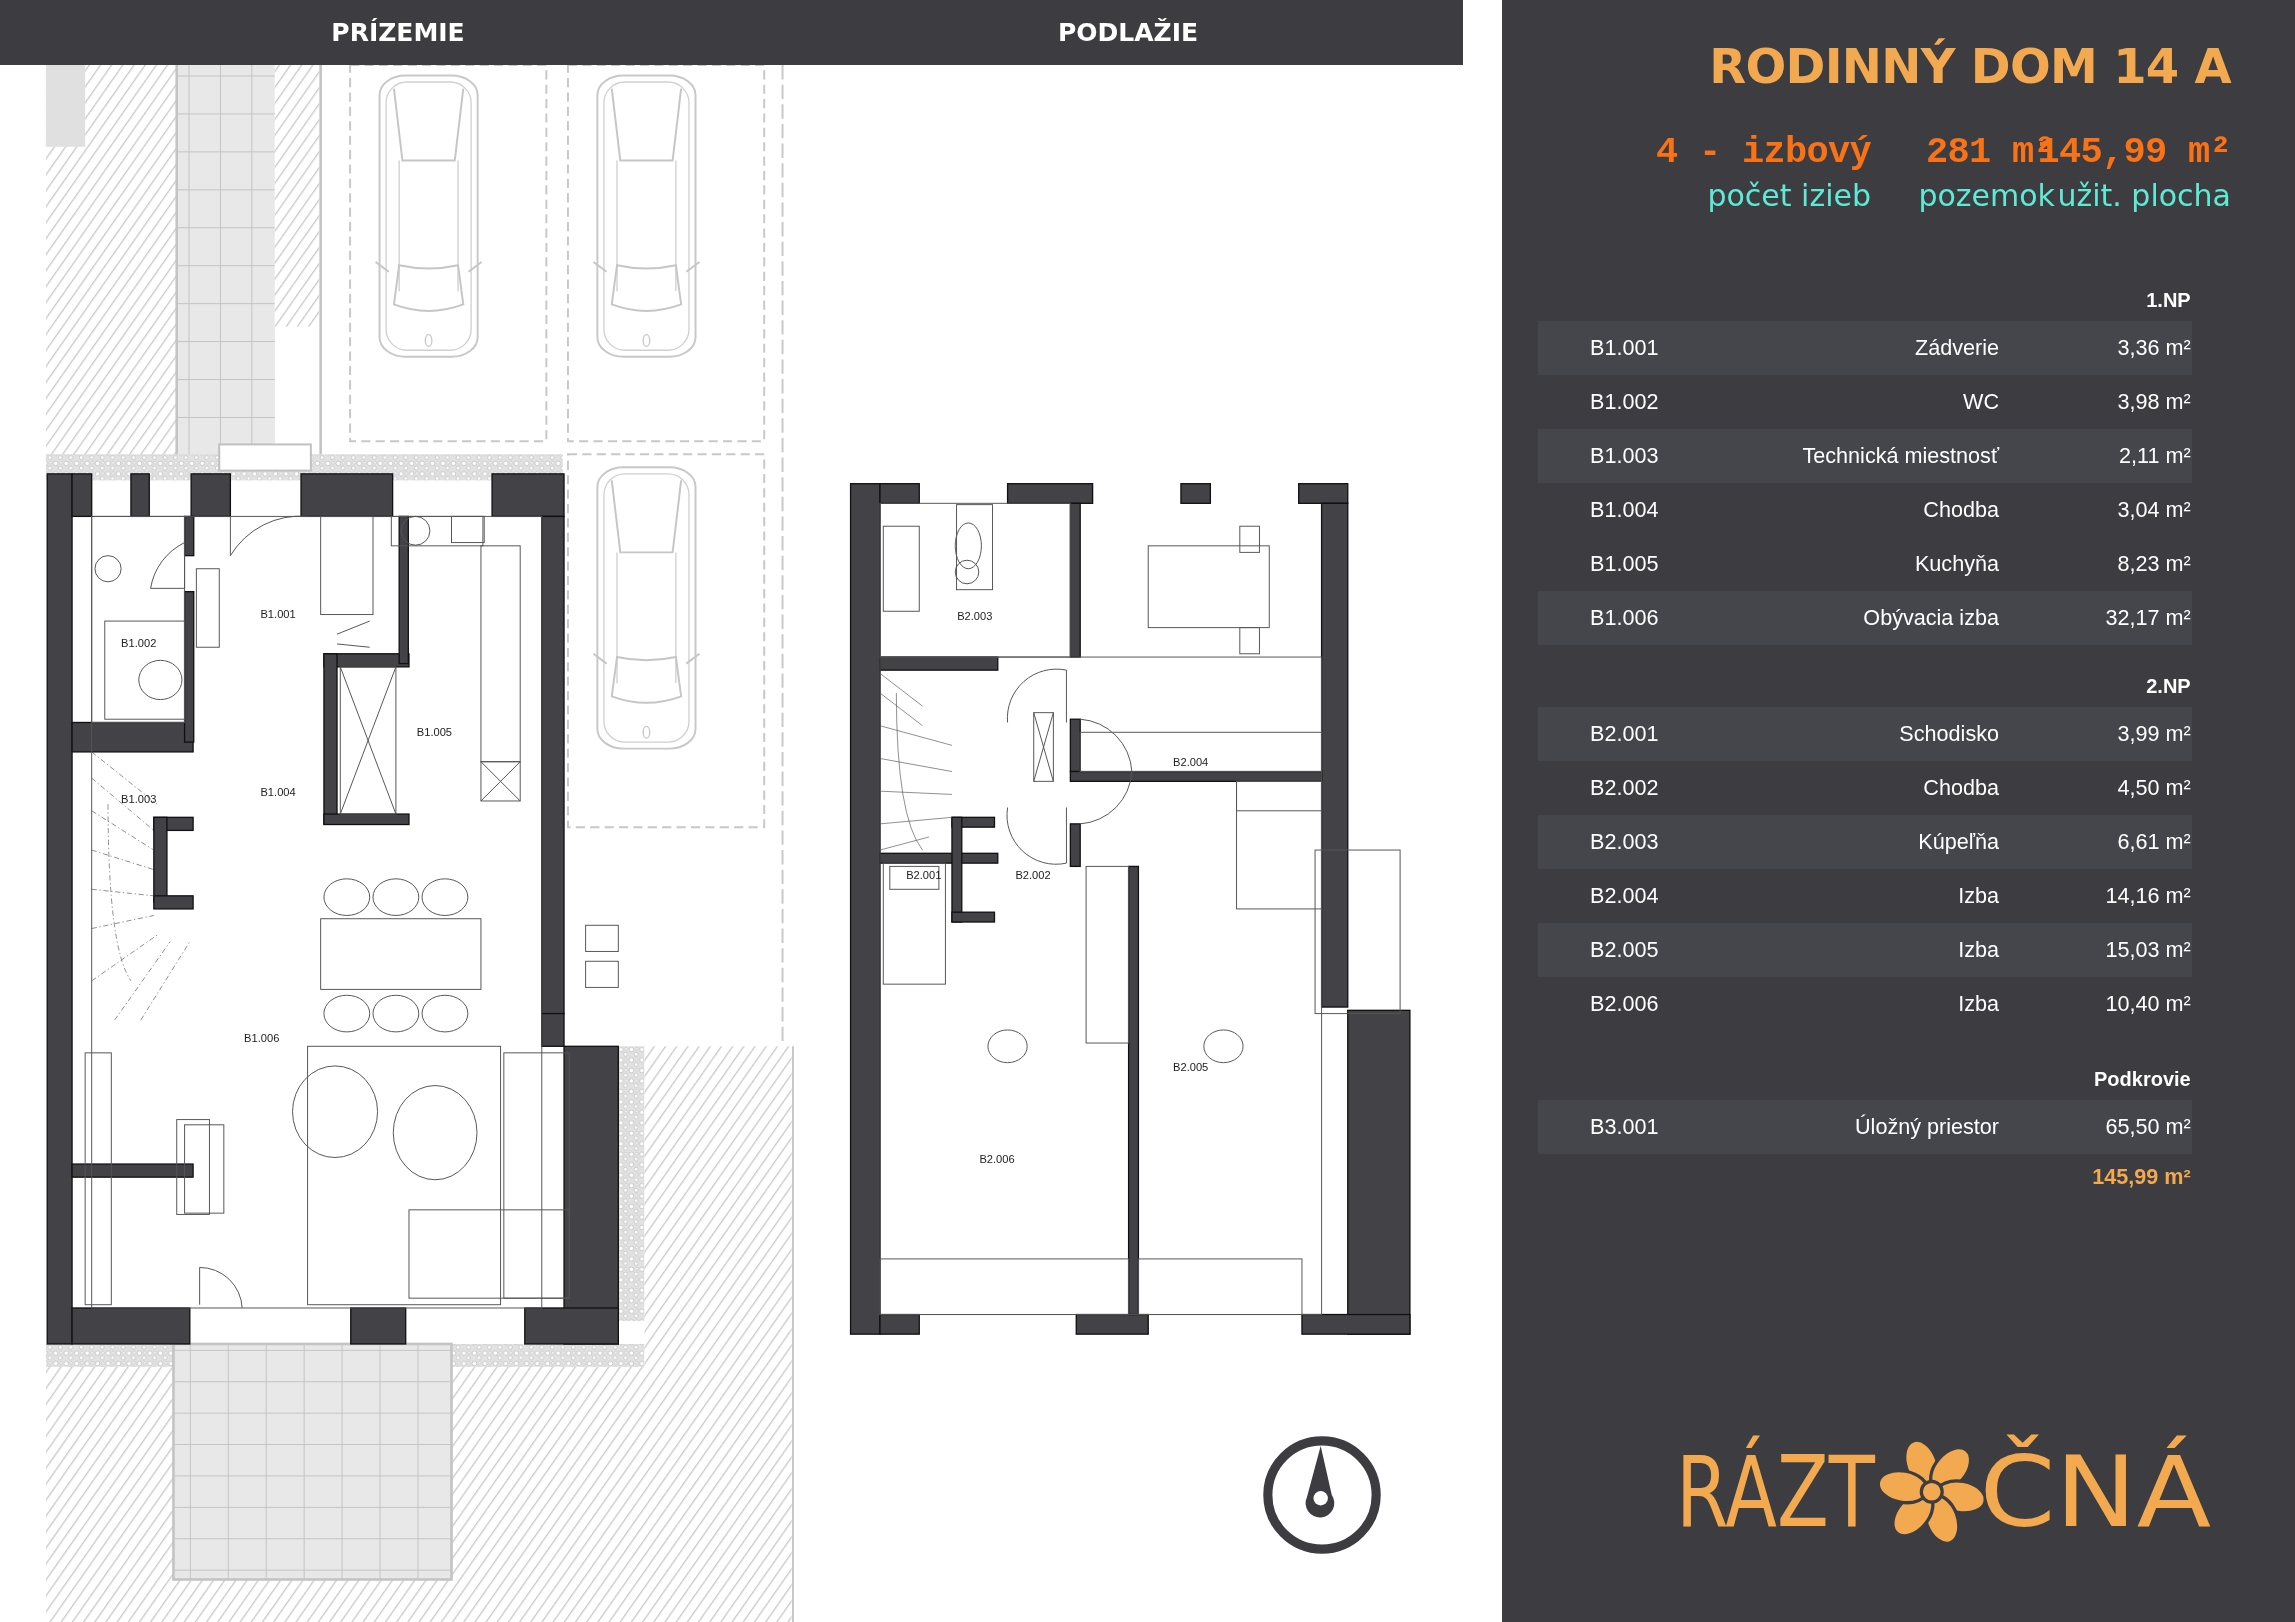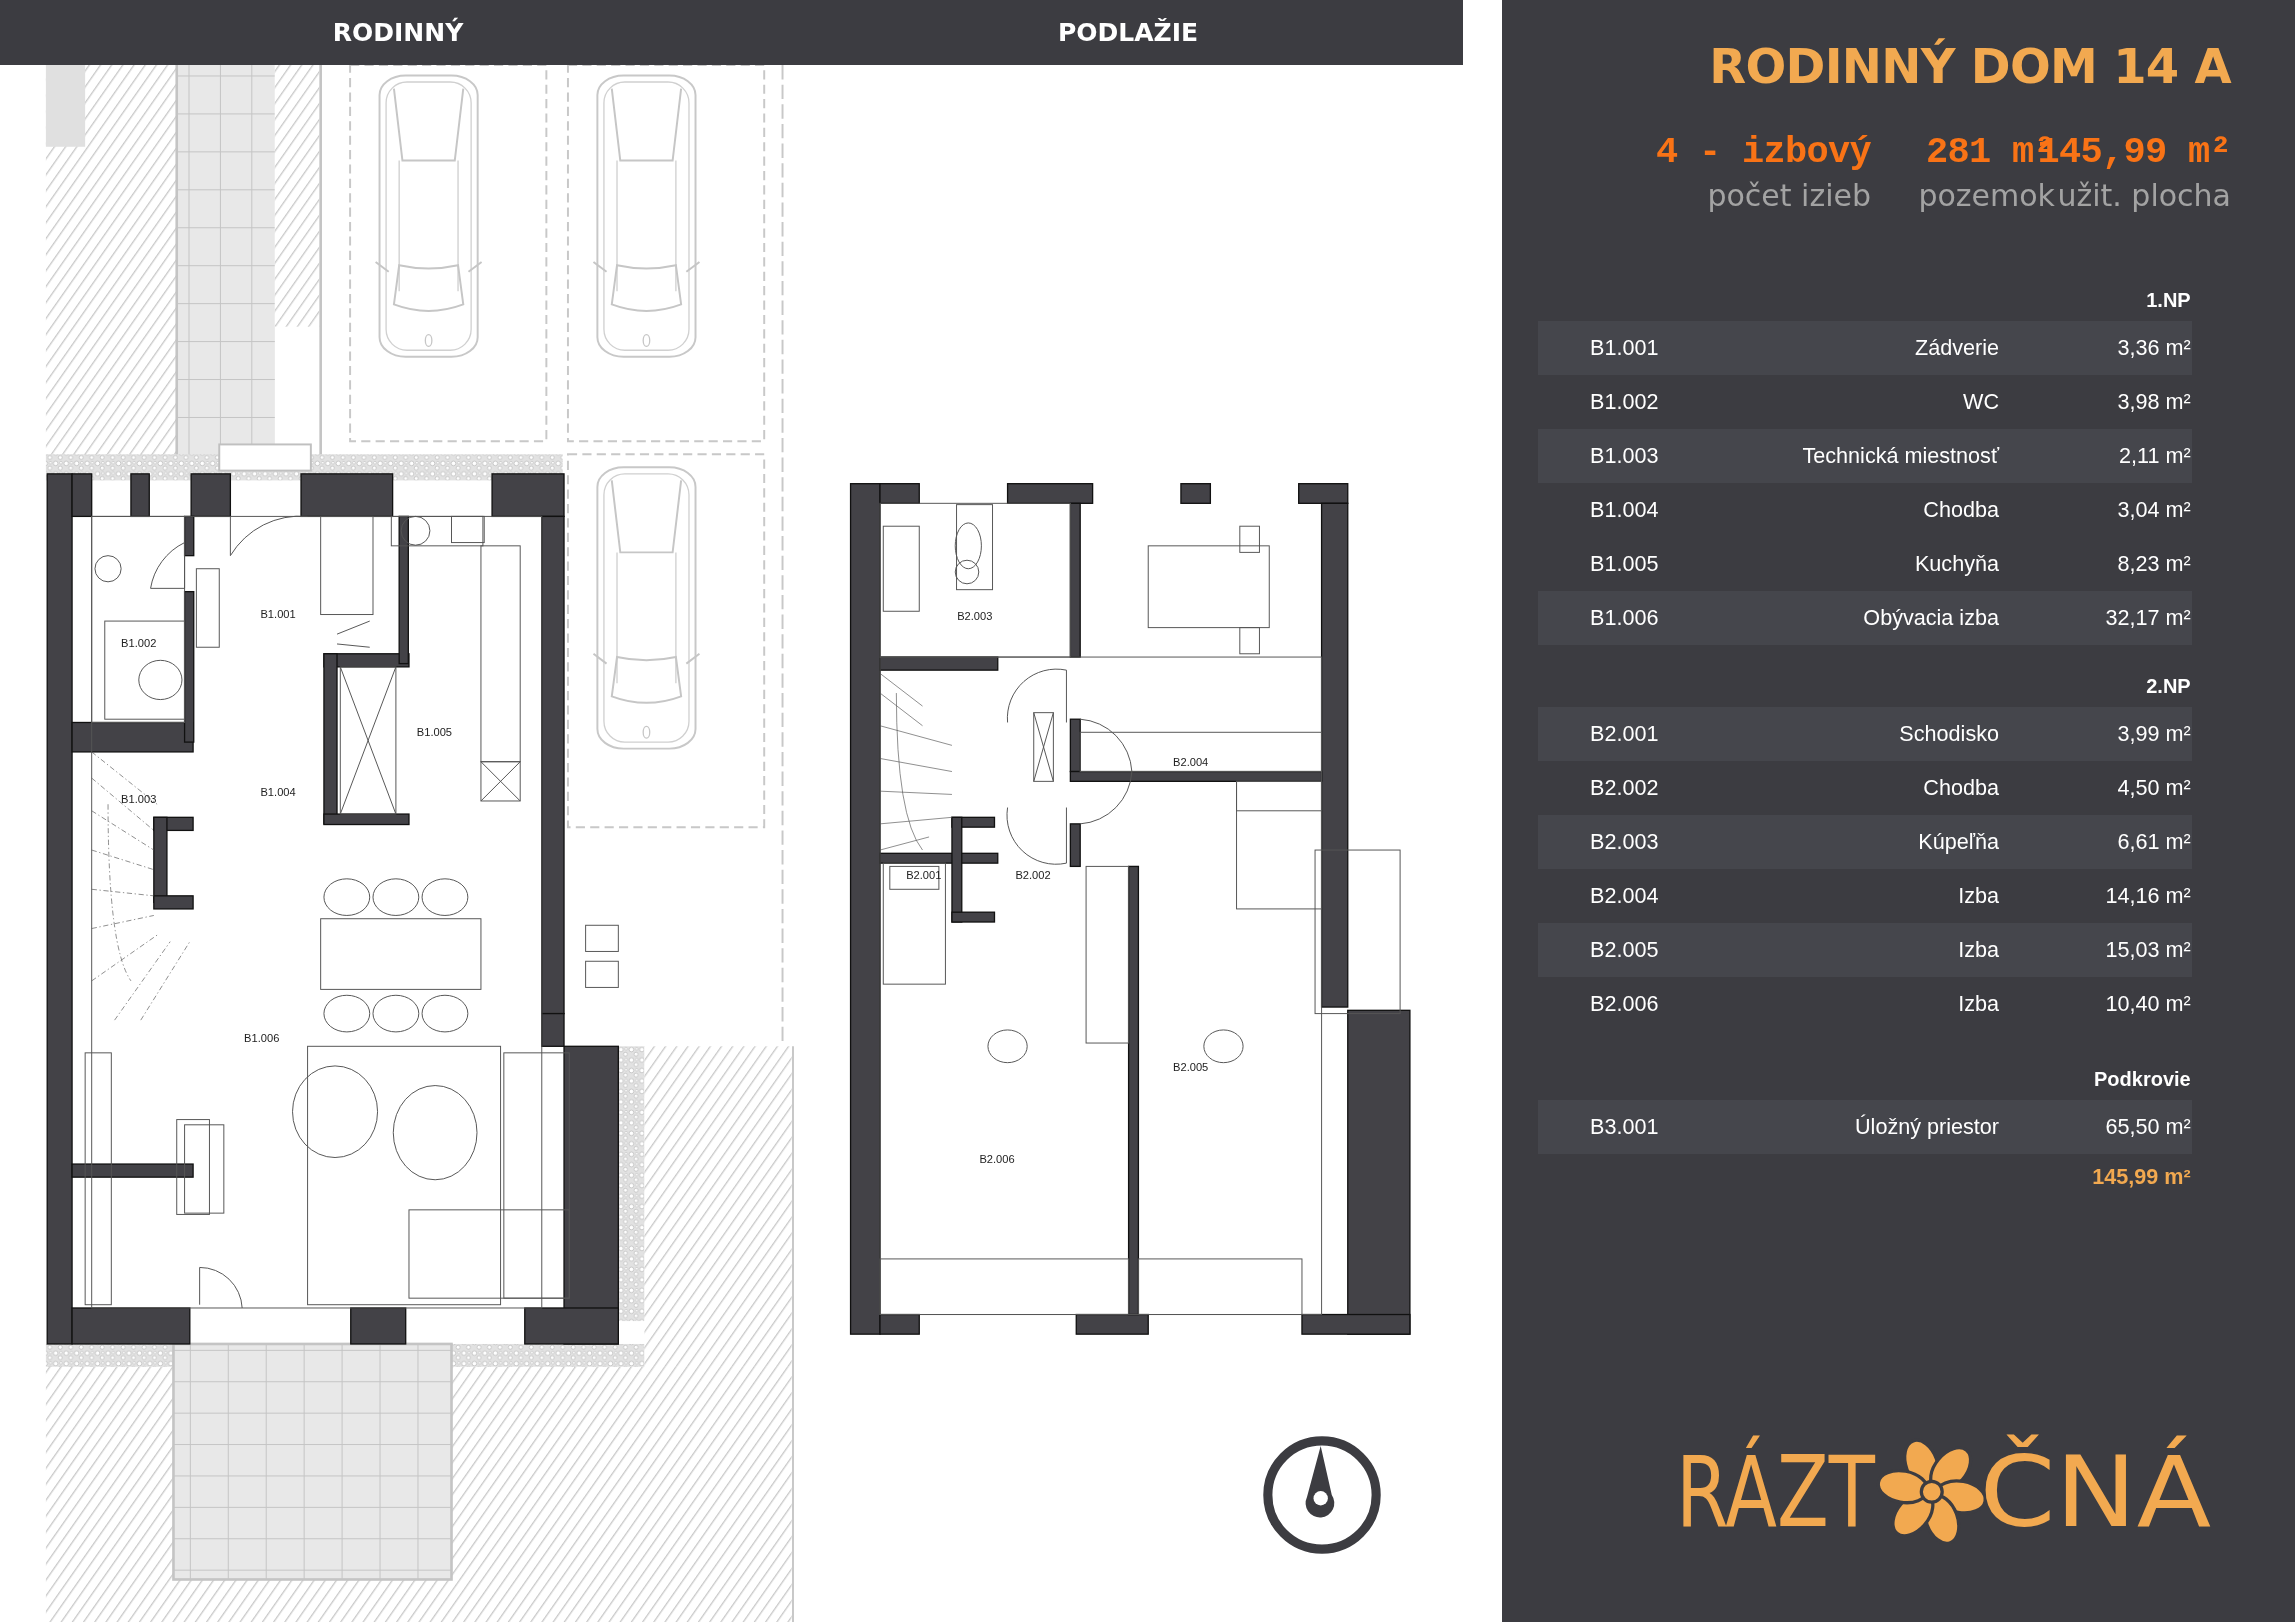--- a/index.html
+++ b/index.html
@@ -4,38 +4,38 @@
 <style>
   html,body{margin:0;padding:0;}
   body{width:2295px;height:1623px;position:relative;overflow:hidden;background:#ffffff;font-family:"Liberation Sans",sans-serif;}
   .abs{position:absolute;}
   #topbar{left:0;top:0;width:1463px;height:65px;background:#3c3c41;}
   .floor-tab{position:absolute;top:0;height:65px;line-height:65px;color:#ffffff;font-family:"DejaVu Sans",sans-serif;font-weight:bold;font-size:25px;letter-spacing:0px;transform:translateX(-50%);white-space:nowrap;}
   #panel{left:1463px;top:0;width:832px;height:1623px;background:#3c3c41;margin-left:39px;}
   #title{position:absolute;right:103px;top:38px;font-family:"DejaVu Sans",sans-serif;font-weight:bold;font-size:48px;color:#f2a950;letter-spacing:-0.7px;white-space:nowrap;}
   .stat{position:absolute;top:131px;text-align:right;white-space:nowrap;}
   .stat .v{font-family:Liberation Mono, monospace;font-weight:bold;font-size:37px;color:#f97316;letter-spacing:-0.7px;}
-  .stat .l{font-family:"DejaVu Sans",sans-serif;font-size:30px;color:#a3a3a3;margin-top:5.2px;font-weight:normal;}
+  .stat .l{font-family:"DejaVu Sans",sans-serif;font-size:30px;color:#5eead4;margin-top:5.2px;font-weight:normal;}
   .tbl{position:absolute;left:1538px;width:654px;}
   .sec-h{height:41px;line-height:41px;text-align:right;color:#fff;font-weight:bold;font-size:20px;padding-right:1.3px;}
   .row{height:54px;line-height:54px;position:relative;color:#fff;font-size:21.6px;}
   .row.alt{background:#45464c;}
   .row .code{position:absolute;left:52px;}
   .row .name{position:absolute;right:193px;}
   .row .area{position:absolute;right:1.3px;}
   .total{height:46px;line-height:46px;text-align:right;font-weight:bold;font-size:21.6px;color:#f2a950;padding-right:1.3px;}
   #logo{left:1675px;top:1420px;width:537px;height:124px;}
   #compass{left:1260px;top:1433px;width:124px;height:124px;}
   .plan{position:absolute;}
 </style>
 </head>
 <body>
 
 <div id="topbar" class="abs">
-  <div class="floor-tab" style="left:398px;">RODINNÝ</div>
+  <div class="floor-tab" style="left:398px;">PRÍZEMIE</div>
   <div class="floor-tab" style="left:1128px;">PODLAŽIE</div>
 </div>
 
 <svg class="plan" style="left:0;top:65px;" width="1463" height="1557" viewBox="0 100 2236 2380">
   <defs>
     <pattern id="hatch" patternUnits="userSpaceOnUse" width="14" height="14" patternTransform="rotate(35)">
       <rect width="14" height="14" fill="#ffffff"></rect>
       <line x1="0" y1="0" x2="0" y2="14" stroke="#c9c9c9" stroke-width="4"></line>
     </pattern>
     <pattern id="tiles" patternUnits="userSpaceOnUse" width="48" height="58">

